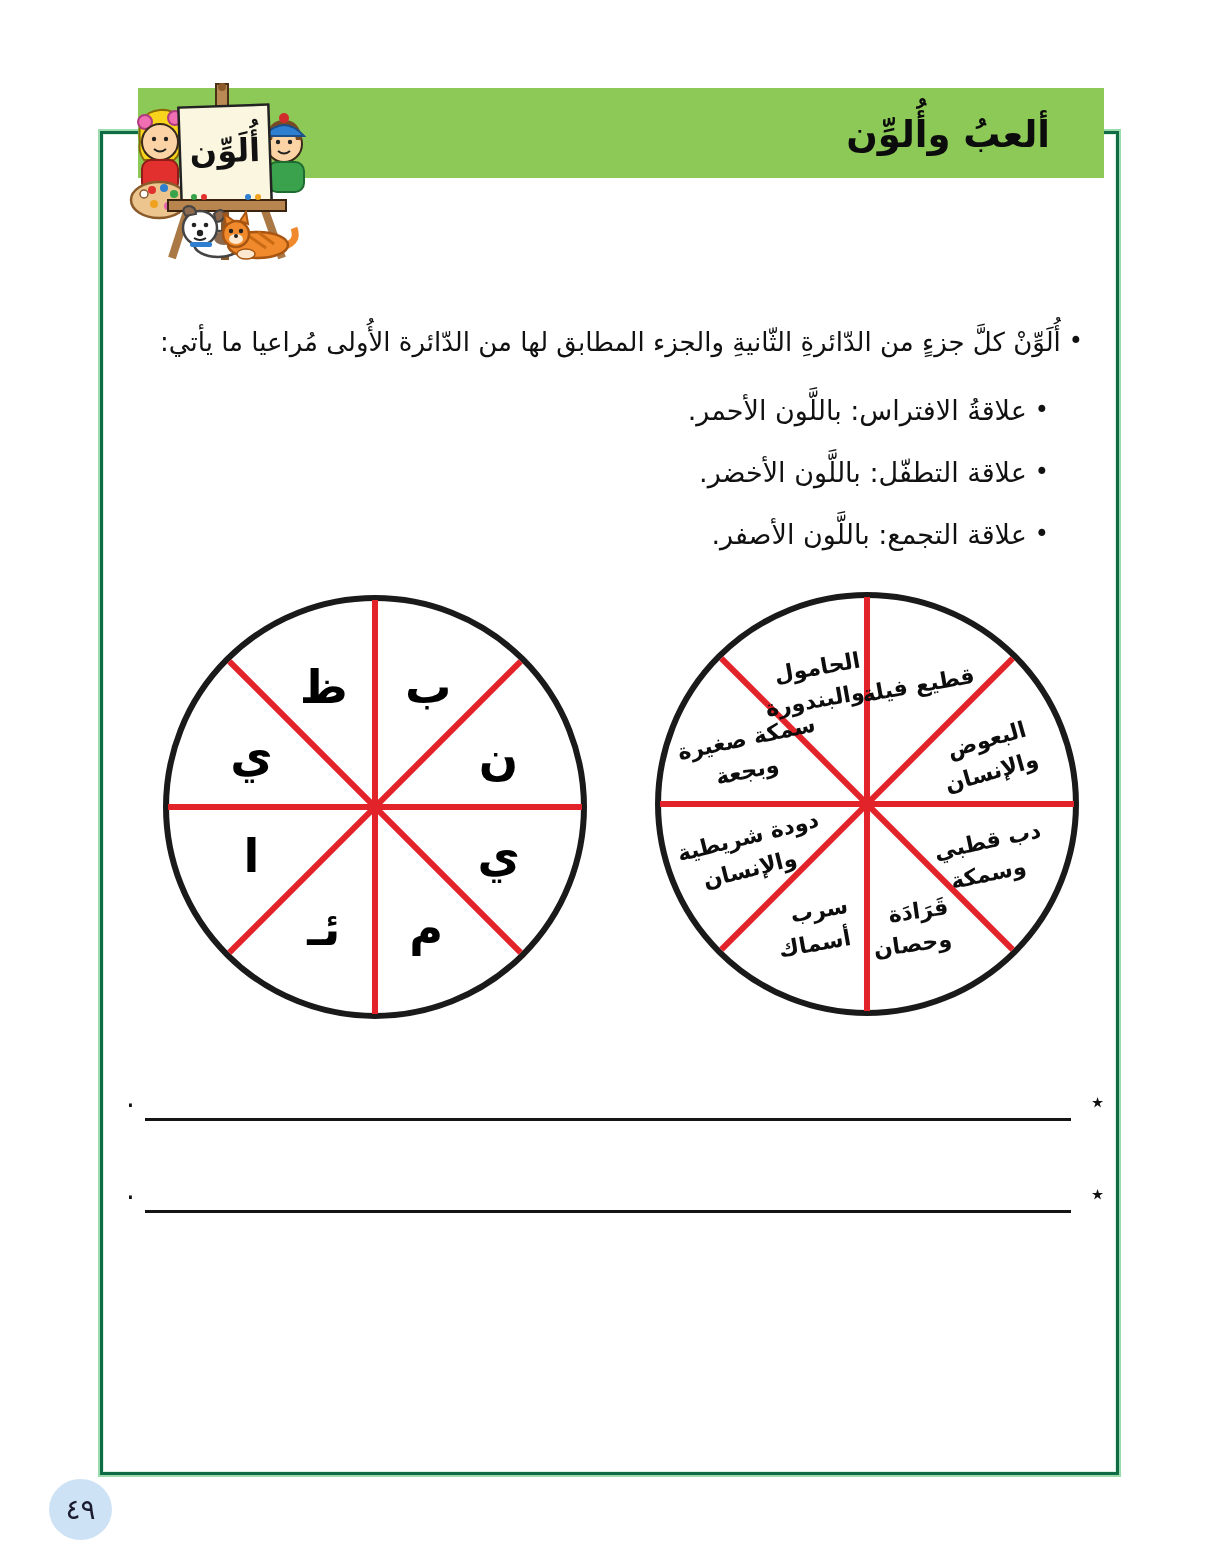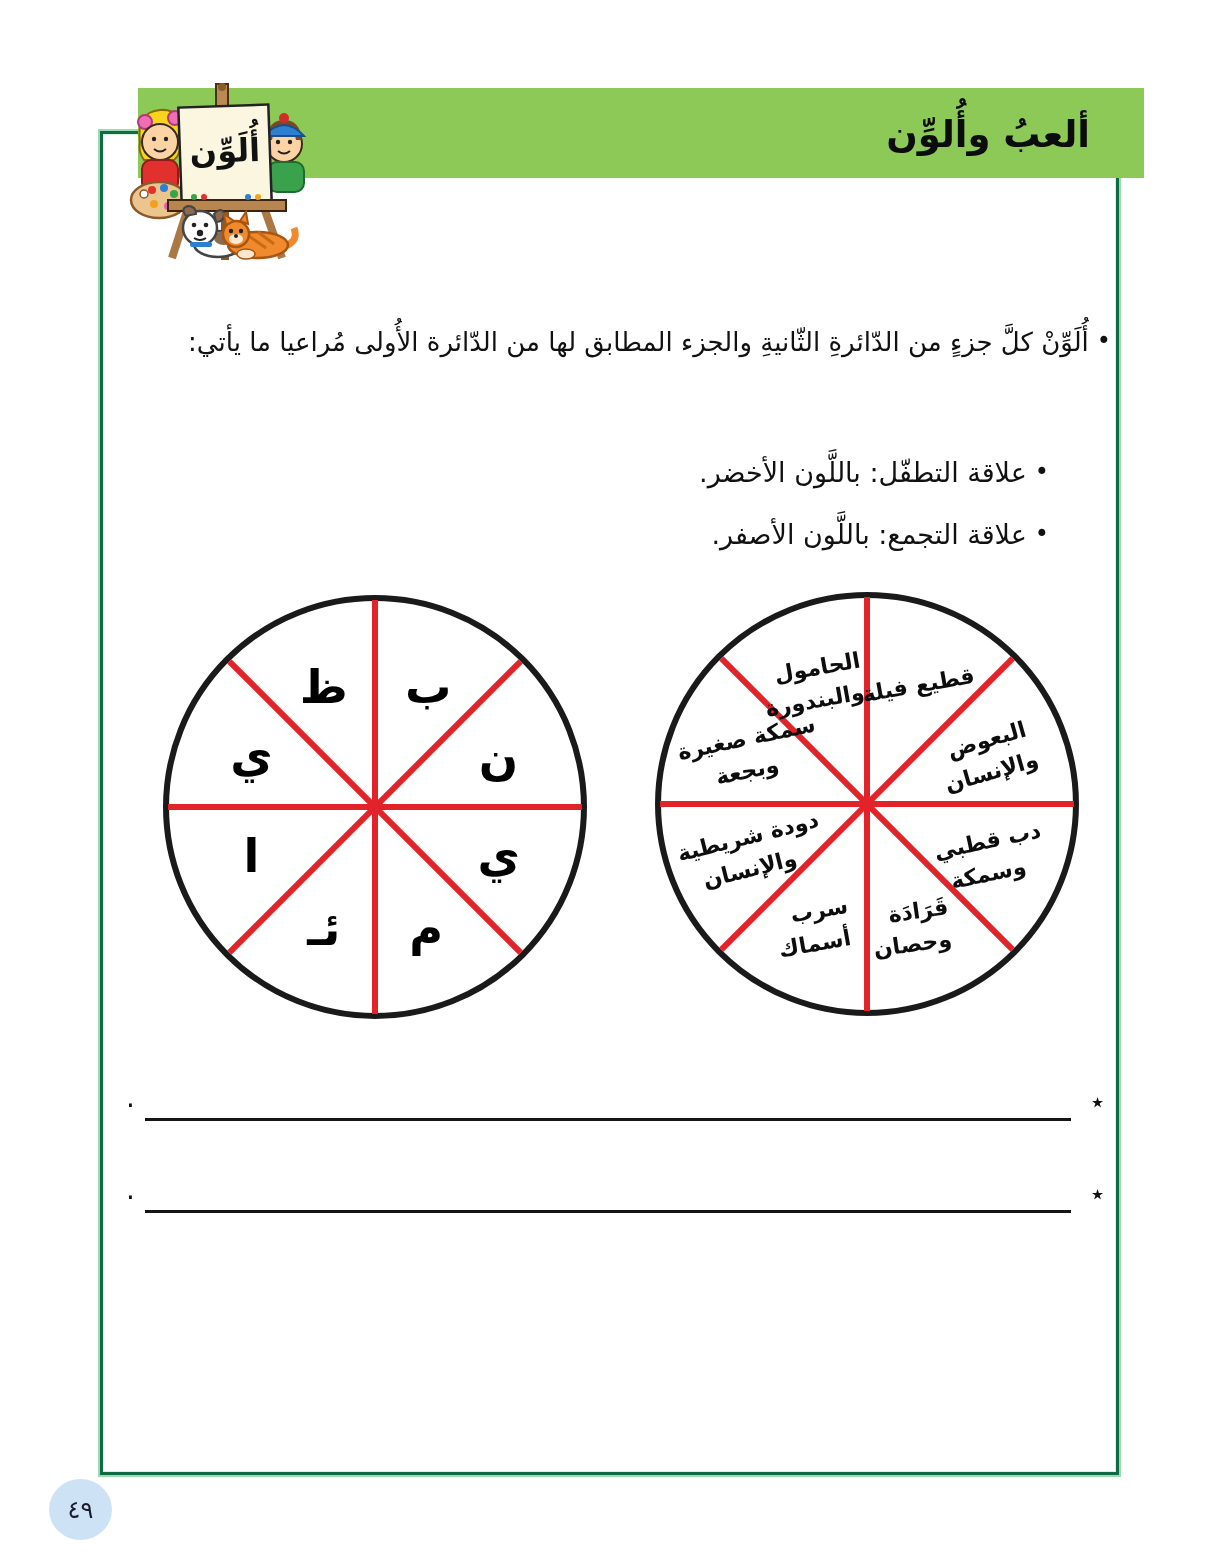--- a/index.html
+++ b/index.html
@@ -9,31 +9,31 @@
   }
   
   .frame{
     position:absolute;left:100px;top:131px;width:1013px;height:1338px;
     border:3px solid #0f6b43;box-shadow:0 0 0 2px #9bdcae, inset 0 0 0 1px #d9f2e0;
     background:transparent;z-index:1;
   }
   
   .green-bar{
     position:absolute;left:138px;top:88px;width:966px;height:90px;
-    background:#8dc957;z-index:2;padding-left:40px;
+    background:#8dc957;z-index:2;
   }
   .bar-title{
     position:absolute;right:54px;top:0;height:90px;line-height:94px;
     font-size:37px;font-weight:bold;color:#0c0c0c;direction:rtl;white-space:nowrap;
   }
   
   .illustration{position:absolute;left:128px;top:82px;z-index:3;}
   
   .intro{
-    position:absolute;right:100px;top:296px;direction:rtl;text-align:center;
+    position:absolute;right:128px;top:296px;direction:rtl;text-align:center;
     font-size:26px;line-height:1.55;white-space:nowrap;z-index:2;
   }
   .sub{
     position:absolute;right:162px;direction:rtl;text-align:right;
     font-size:27px;line-height:1.5;white-space:nowrap;z-index:2;
   }
   .sub1{top:364px}.sub2{top:426px}.sub3{top:488px}
   .bullet-dot{font-size:24px;margin-left:8px;vertical-align:2px;}
   
   .circle-wrap{position:absolute;z-index:2;}
@@ -50,21 +50,21 @@
   }
   .q1{top:1076px}.q2{top:1168px}
   .q .marker{font-size:24px;margin-left:10px;align-self:center;padding-top:8px;}
   .q .qtext{white-space:nowrap;line-height:1.6;}
   .q .blank{flex:1;min-width:60px;height:30px;border-bottom:3px solid #151515;margin:0 10px;}
   .q .endmark{line-height:1.6;}
   
   .page-badge{
     position:absolute;left:49px;top:1479px;width:63px;height:61px;border-radius:50%;
     background:#cde2f5;display:flex;align-items:center;justify-content:center;
-    font-size:24px;color:#1b1b2f;z-index:2;
+    font-size:28px;color:#1b1b2f;z-index:2;
   }
 </style>
 </head>
 <body>
 
 <div class="page">
 
   <div class="frame"></div>
 
   <div class="green-bar">
@@ -149,20 +149,21 @@
       <ellipse cx="108" cy="157" rx="7" ry="5" fill="#fde8cf"></ellipse>
       <circle cx="103" cy="149" r="2.2" fill="#222"></circle>
       <circle cx="113" cy="149" r="2.2" fill="#222"></circle>
       <circle cx="108" cy="154" r="2" fill="#222"></circle>
       <ellipse cx="118" cy="172" rx="9" ry="5" fill="#fde8cf" stroke="#a85512" stroke-width="1.5"></ellipse>
     </g>
   </svg>
 
   <p class="intro"><span class="bullet-dot">•</span><span>أُلَوِّنْ كلَّ جزءٍ من الدّائرةِ الثّانيةِ والجزء المطابق لها من الدّائرة الأُولى مُراعيا ما يأتي:</span></p>
 
+  <p class="sub sub1"><span class="bullet-dot">•</span><span>علاقةُ الافتراس: باللَّون الأحمر.</span></p>
 
   <p class="sub sub3"><span class="bullet-dot">•</span><span>علاقة التجمع: باللَّون الأصفر.</span></p>
 
   <p class="sub sub2"><span class="bullet-dot">•</span><span>علاقة التطفّل: باللَّون الأخضر.</span></p>
 
   <div class="circle-wrap circle-letters">
     <svg width="432" height="432" viewBox="0 0 430 430">
       <circle cx="215" cy="215" r="208" fill="#ffffff" stroke="#1a1a1a" stroke-width="6"></circle>
       <g stroke="#e3232a" stroke-width="6">
         <line x1="9" y1="215" x2="421" y2="215"></line>

